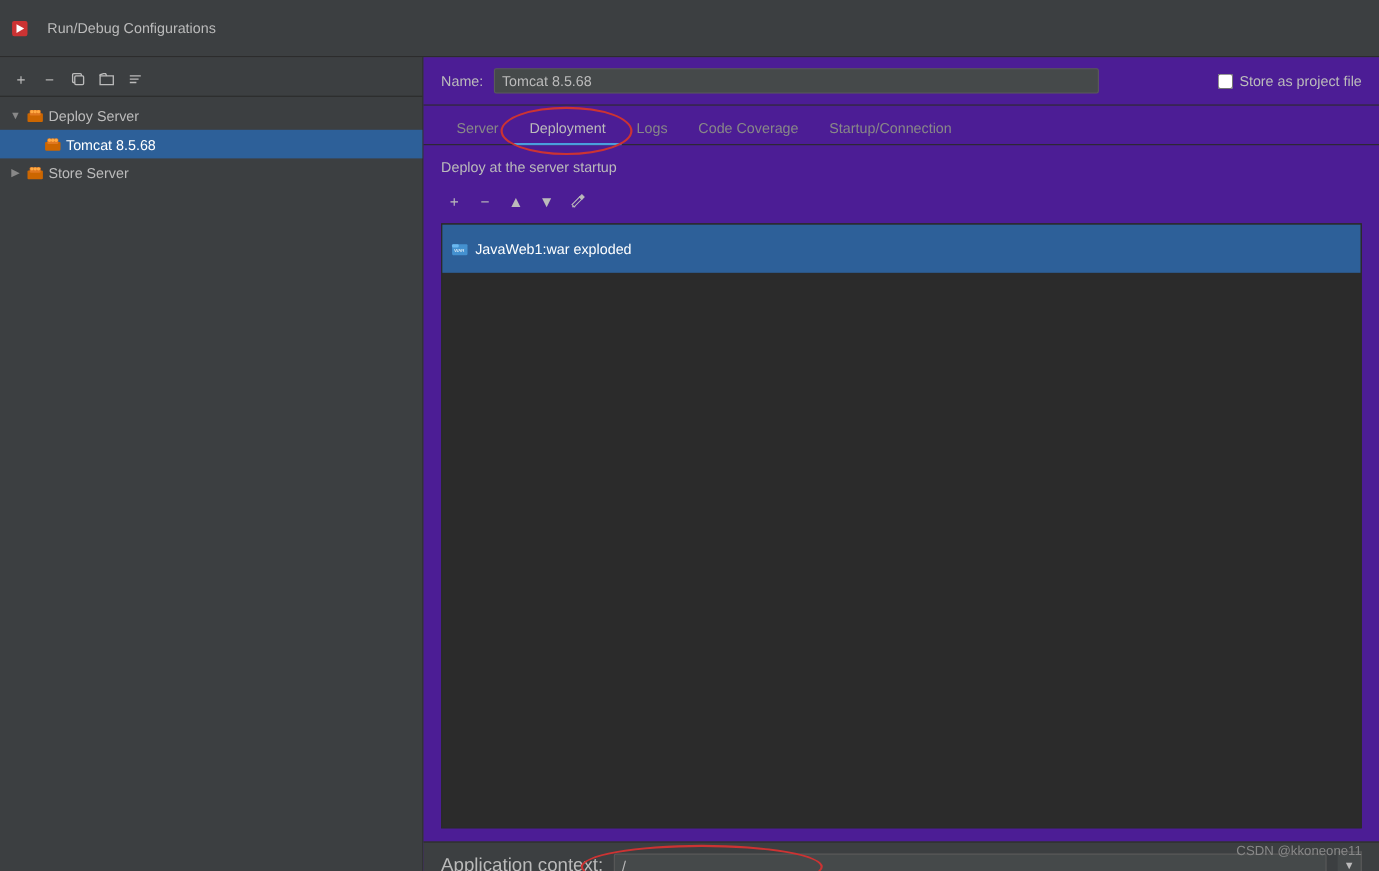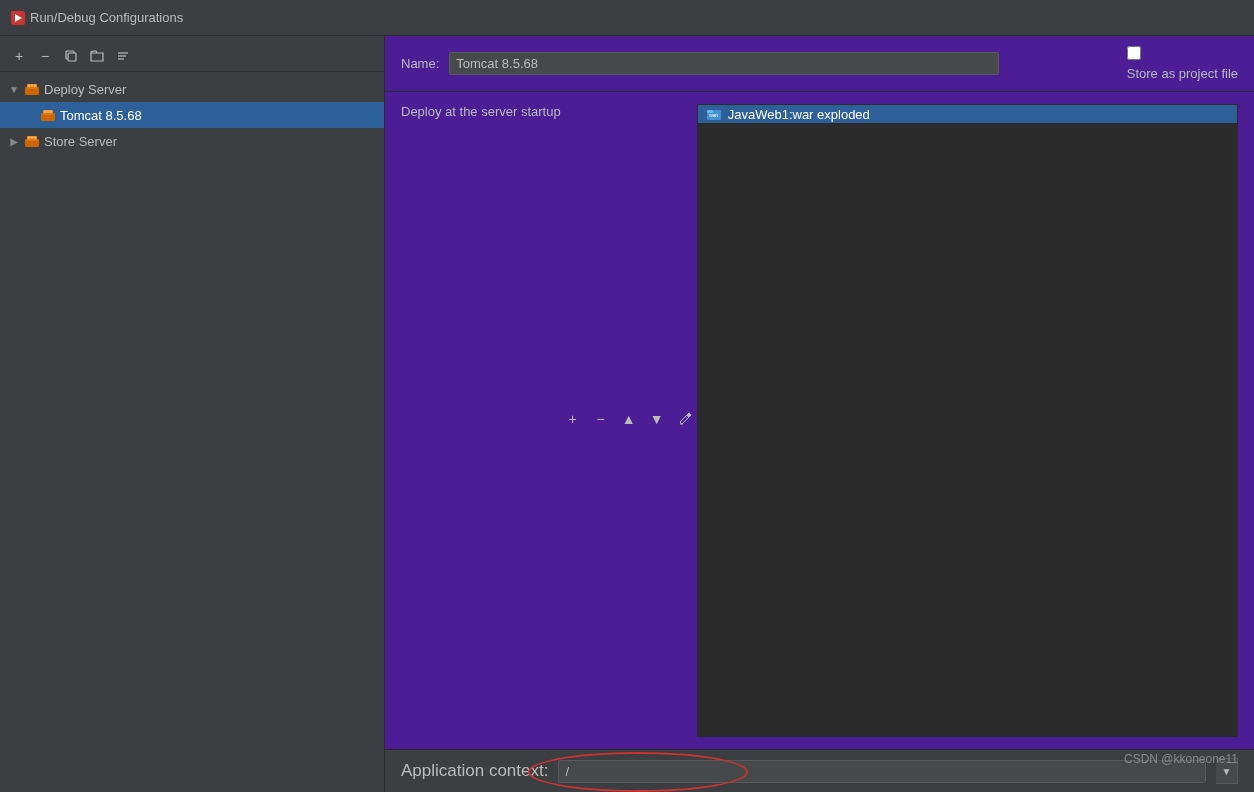--- a/index.html
+++ b/index.html
@@ -10,25 +10,25 @@
       font-size: 13px;
       width: 1254px;
       height: 792px;
       overflow: hidden;
     }
 
     
     .title-bar {
       background: #3c3f41;
       border-bottom: 1px solid #2b2b2b;
-      height: 36px;
+      height: 52px;
       display: flex;
       align-items: center;
       padding: 0 10px;
-      gap: 4px;
+      gap: 17px;
     }
     .title-bar-icon {
       width: 16px;
       height: 16px;
       display: flex;
       align-items: center;
       justify-content: center;
     }
     .title-bar-text {
       font-size: 13px;
@@ -139,25 +139,24 @@
       border: 1px solid #5a5a5a;
       color: #bbbbbb;
       padding: 3px 6px;
       font-size: 13px;
       border-radius: 2px;
       outline: none;
     }
 
     .store-project-checkbox {
       display: flex;
-      align-items: flex-start;
+      align-items: flex-end;
       gap: 6px;
       margin-left: auto;
       color: #bbbbbb;
-      flex-direction: column;
     }
     .store-project-checkbox input[type="checkbox"] {
       width: 14px;
       height: 14px;
     }
 
     
     .tabs-bar {
       display: flex;
       align-items: flex-end;
@@ -192,21 +191,21 @@
       height: 44px;
       border: 2px solid #cc3333;
       border-radius: 50%;
       pointer-events: none;
     }
 
     
     .content-area {
       flex: 1;
       display: flex;
-      flex-direction: row;
+      flex-direction: column;
       padding: 12px 16px;
       overflow: hidden;
     }
 
     .deploy-label {
       color: #bbbbbb;
       font-size: 13px;
       margin-bottom: 8px;
     }
 
@@ -236,21 +235,21 @@
     .artifact-list {
       border: 1px solid #2b2b2b;
       background: #2b2b2b;
       flex: 1;
       overflow-y: auto;
     }
 
     .artifact-item {
       display: flex;
       align-items: center;
-      height: 18px;
+      height: 44px;
       padding: 0 8px;
       gap: 6px;
       cursor: pointer;
     }
     .artifact-item.selected {
       background: #2d6099;
       color: #ffffff;
     }
 
     .artifact-icon {
@@ -315,21 +314,21 @@
       cursor: pointer;
       display: flex;
       align-items: center;
       justify-content: center;
       font-size: 10px;
     }
 
     
     .watermark {
       position: fixed;
-      bottom: 26px;
+      bottom: 12px;
       right: 16px;
       color: #888888;
       font-size: 12px;
     }
   </style>
 </head>
 <body>
 
 <div class="title-bar">
   <span class="title-bar-icon">
@@ -419,20 +418,30 @@
 
     <div class="name-row">
       <span class="name-label">Name:</span>
       <input class="name-input" type="text" value="Tomcat 8.5.68" style="">
       <div class="store-project-checkbox">
         <input type="checkbox" style="">
         <label>Store as project file</label>
       </div>
     </div>
 
+    <div class="tabs-bar">
+      <div class="tab">Server</div>
+      <div class="tab-circle-wrapper">
+        <div class="tab active">Deployment</div>
+        <div class="tab-circle"></div>
+      </div>
+      <div class="tab">Logs</div>
+      <div class="tab">Code Coverage</div>
+      <div class="tab">Startup/Connection</div>
+    </div>
 
     <div class="content-area">
       <div class="deploy-label">Deploy at the server startup</div>
 
       <div class="artifact-toolbar">
         <button class="art-btn" title="Add">+</button>
         <button class="art-btn" title="Remove">−</button>
         <button class="art-btn" title="Move Up">▲</button>
         <button class="art-btn" title="Move Down">▼</button>
         <button class="art-btn" title="Edit">

